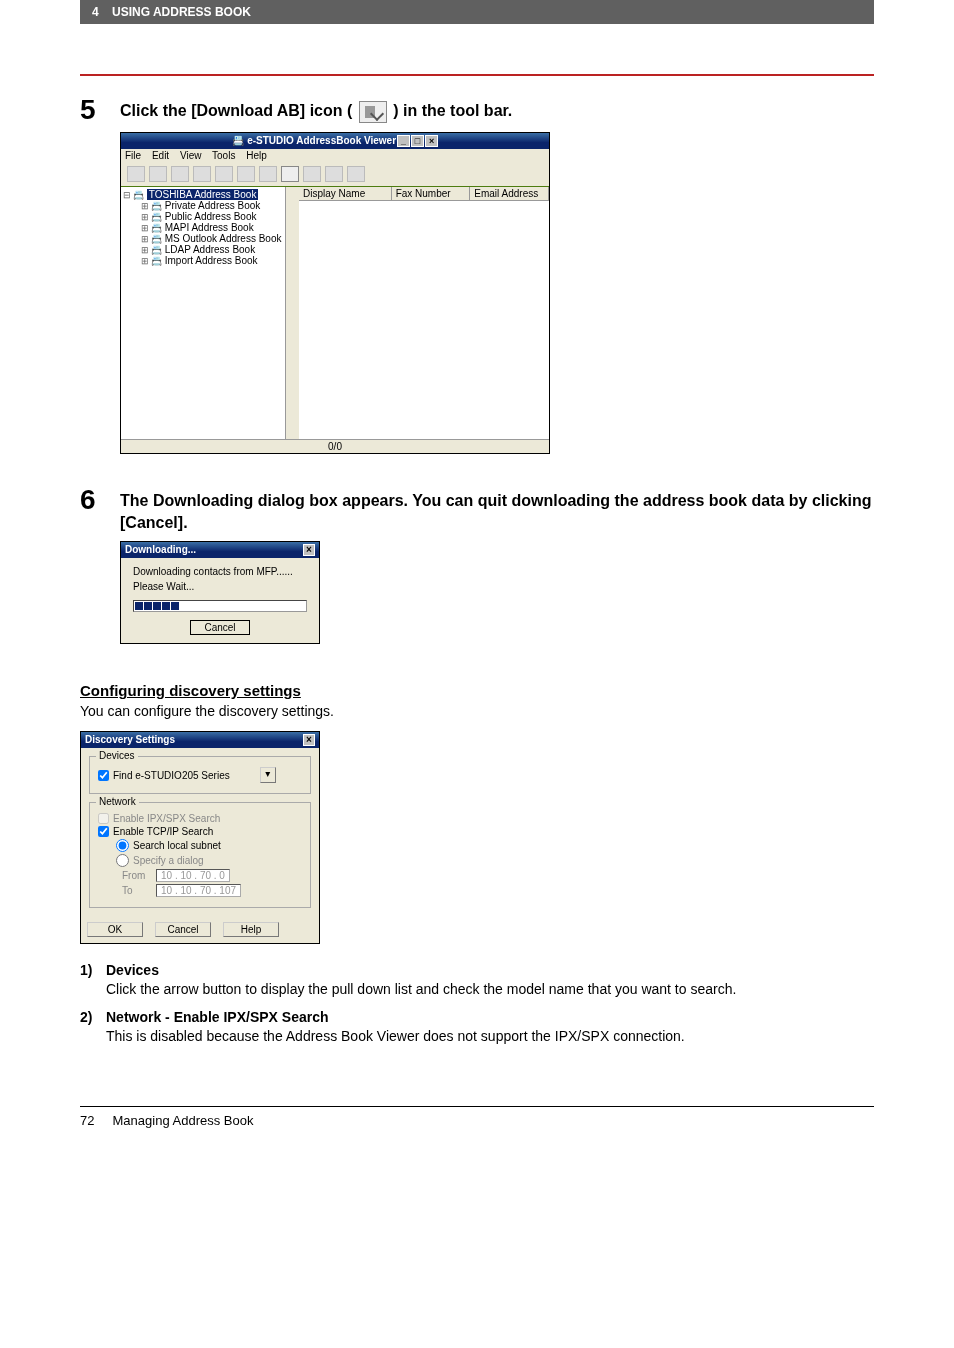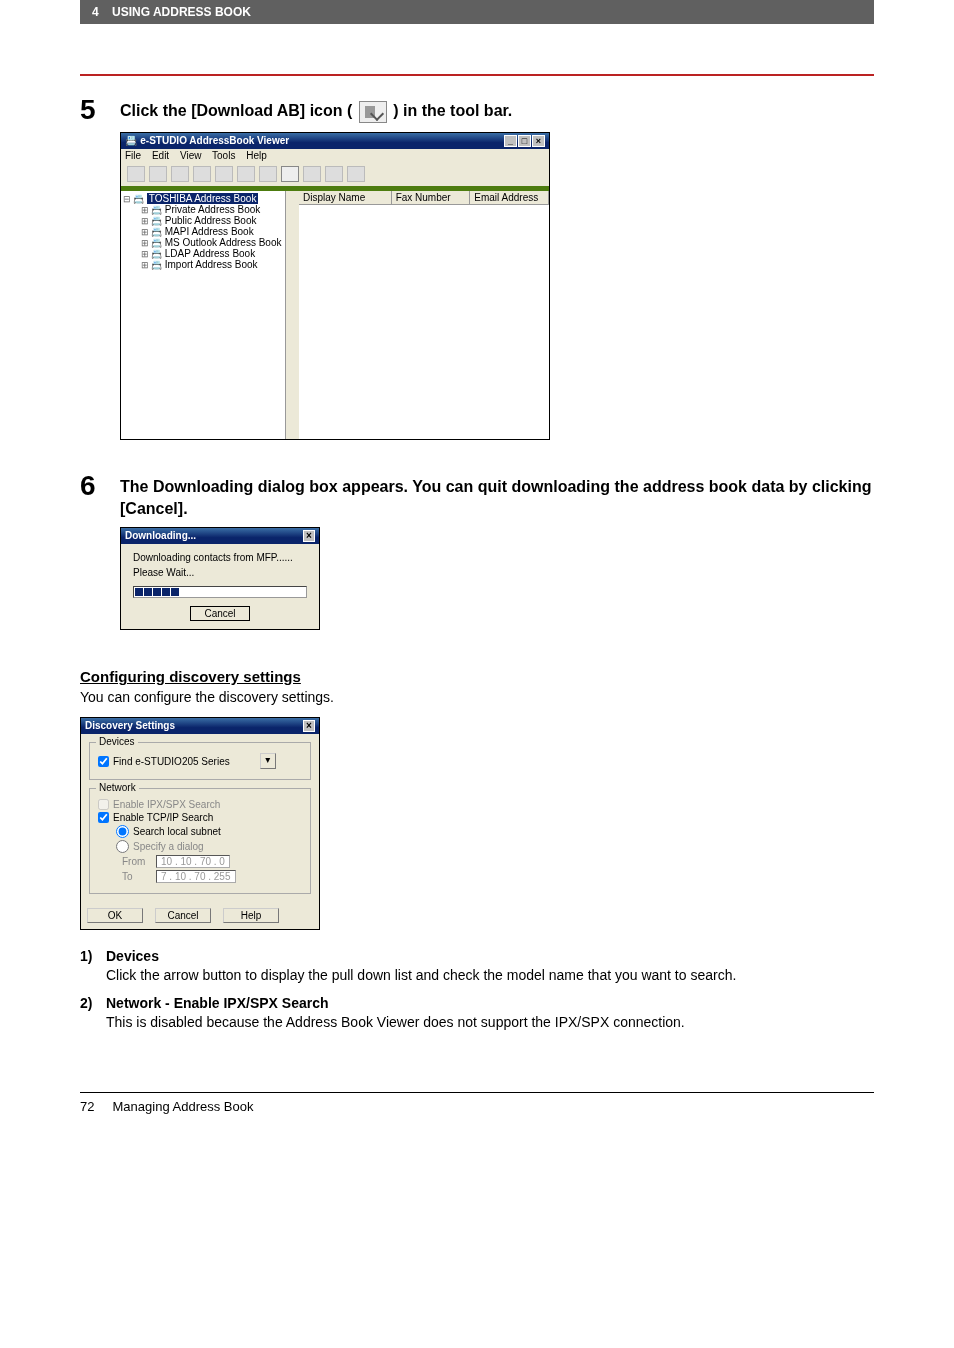--- a/index.html
+++ b/index.html
@@ -83,21 +83,21 @@
     font-family: Tahoma, Arial, sans-serif;
     font-size: 10px;
     background: #ece9d8;
   }
   .win-title {
     background: #0a246a;
     background: linear-gradient(#3a6ea5,#0a246a 60%);
     color: #fff;
     padding: 2px 4px;
     display: flex;
-    justify-content: space-between;
+    justify-content: center;
     font-weight: bold;
   }
   .win-title-btns span {
     display: inline-block;
     width: 13px; height: 12px;
     background: #c0c0c0;
     border: 1px solid #fff;
     color: #000;
     text-align: center;
     line-height: 10px;
@@ -120,21 +120,21 @@
     background: #ddd;
     border: 1px solid #bbb;
     position: relative;
   }
   .tb-btn.hl {
     border: 1px solid #888;
     background: #eee;
   }
   .win-body {
     display: flex;
-    border-top: 5px solid #4d7c0f;
+    border-top: 1px solid #4d7c0f;
     height: 253px;
   }
   .tree-pane {
     width: 165px;
     background: #fff;
     border-right: 1px solid #999;
     padding: 2px;
     font-size: 10px;
   }
   .tree-root {
@@ -379,20 +379,23 @@
         </div>
         <div class="list-pane">
           <div class="list-head">
             <span style="flex:1.2">Display Name</span>
             <span style="flex:1">Fax Number</span>
             <span style="flex:1">Email Address</span>
           </div>
           <div class="list-rows"></div>
         </div>
       </div>
+      <div class="statusbar">
+        <span>0/0</span>
+      </div>
     </div>
   </div>
 
   <div class="step-row" style="margin-top:30px">
     <div class="step-num">6</div>
     <div class="step-text">The Downloading dialog box appears. You can quit downloading the address book data by clicking [Cancel].</div>
   </div>
 
   <div class="indented">
     <div class="dlg-download">
@@ -449,21 +452,21 @@
       <div class="row disabled">
         <input type="radio" class="radio" style="">
         <span>Specify a dialog</span>
       </div>
       <div class="row disabled">
         <span class="ip-label">From</span>
         <span class="ip-box">10 . 10 . 70 . 0</span>
       </div>
       <div class="row disabled">
         <span class="ip-label">To</span>
-        <span class="ip-box">7 . 10 . 70 . 255</span>
+        <span class="ip-box">10 . 10 . 70 . 107</span>
       </div>
     </div>
     <div class="dlg-foot">
       <button>OK</button>
       <button>Cancel</button>
       <button>Help</button>
     </div>
   </div>
 
   <div class="defs">

